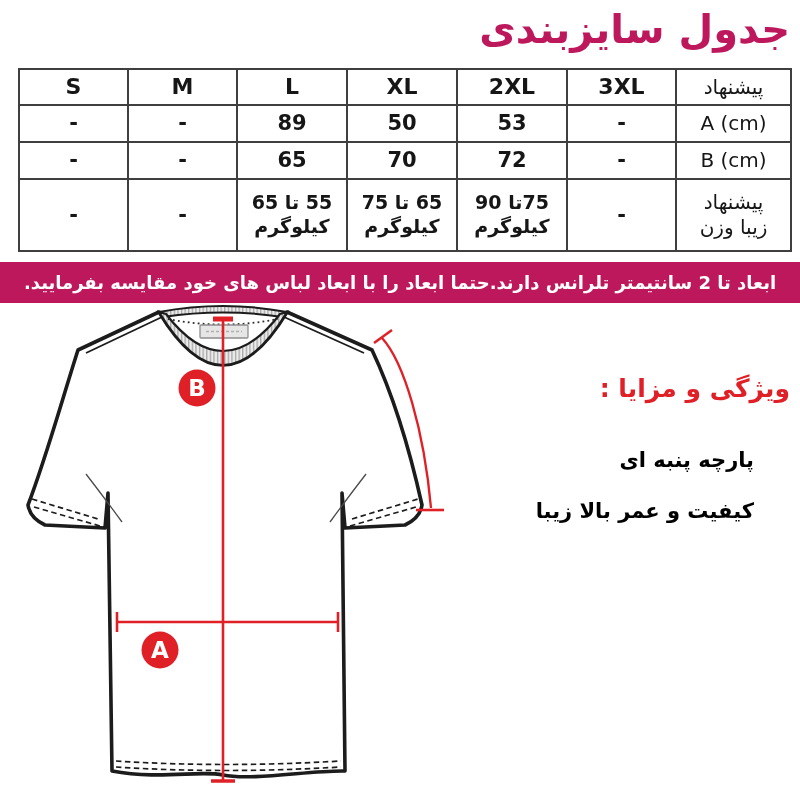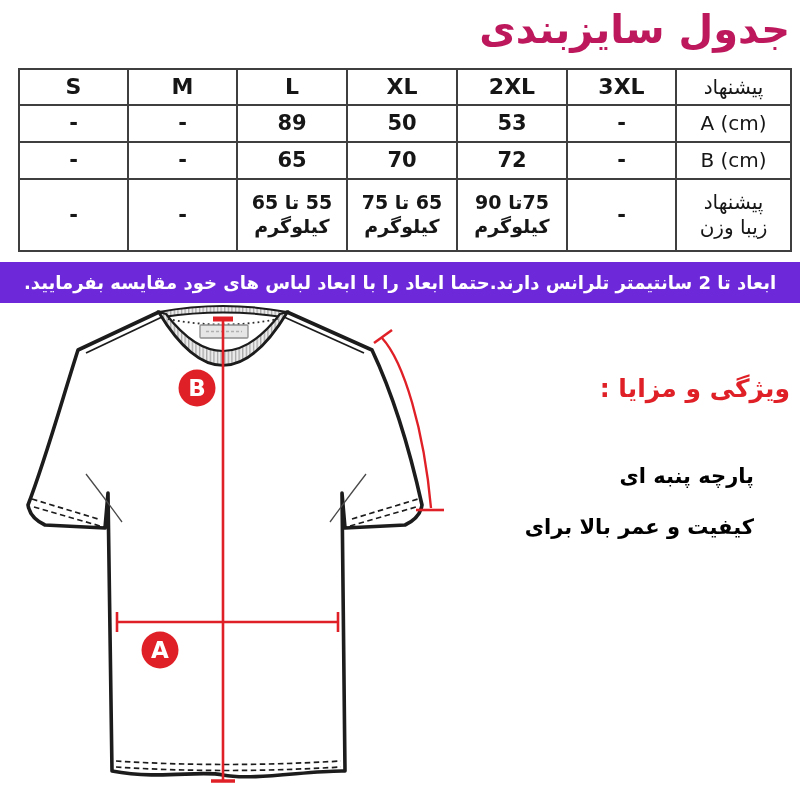--- a/index.html
+++ b/index.html
@@ -25,31 +25,31 @@
   tr.r-head{height:36px;}
   tr.r-a{height:37px;}
   tr.r-b{height:37px;}
   tr.r-w{height:72px;}
   .size-col{font-size:22px;font-weight:bold;}
   .val{font-size:21px;font-weight:bold;}
   .fa-cell{font-size:20px;font-weight:normal;direction:rtl;}
   .w-range{font-size:19px;font-weight:bold;direction:rtl;margin-top:36px;}
   .banner{
     position:absolute;left:0;top:262px;width:800px;height:41px;
-    background:#6d28d9;color:#ffffff;direction:rtl;
+    background:#be185d;color:#ffffff;direction:rtl;
     font-size:18px;font-weight:bold;line-height:41px;text-align:center;
     white-space:nowrap;overflow:hidden;
   }
   .diagram-wrap{position:absolute;left:0;top:300px;width:520px;height:500px;}
   .features{
     position:absolute;top:374px;right:10px;width:290px;
     direction:rtl;text-align:right;
   }
   .features h2{
-    margin:0 0 62px 0;font-size:25px;font-weight:bold;color:#E02027;
+    margin:0 0 46px 0;font-size:25px;font-weight:bold;color:#E02027;
   }
   .features ul{list-style:none;margin:0;padding:0 36px 0 0;}
   .features li{
     font-size:21px;font-weight:600;color:#000000;
     margin-bottom:28px;line-height:23px;
   }
 </style>
 </head>
 <body>
 
@@ -182,15 +182,15 @@
       <circle cx="160" cy="350" r="18.5" fill="#E02027"></circle>
       <text x="160" y="358" text-anchor="middle" font-family="DejaVu Sans, sans-serif" font-size="23" font-weight="bold" fill="#ffffff">A</text>
     </g>
   </svg>
 </div>
 
 <div class="features">
   <h2>ویژگی و مزایا :</h2>
   <ul>
     <li>پارچه پنبه ای</li>
-    <li>کیفیت و عمر بالا برای</li>
+    <li>کیفیت و عمر بالا زیبا</li>
   </ul>
 </div>
 
 </body></html>

